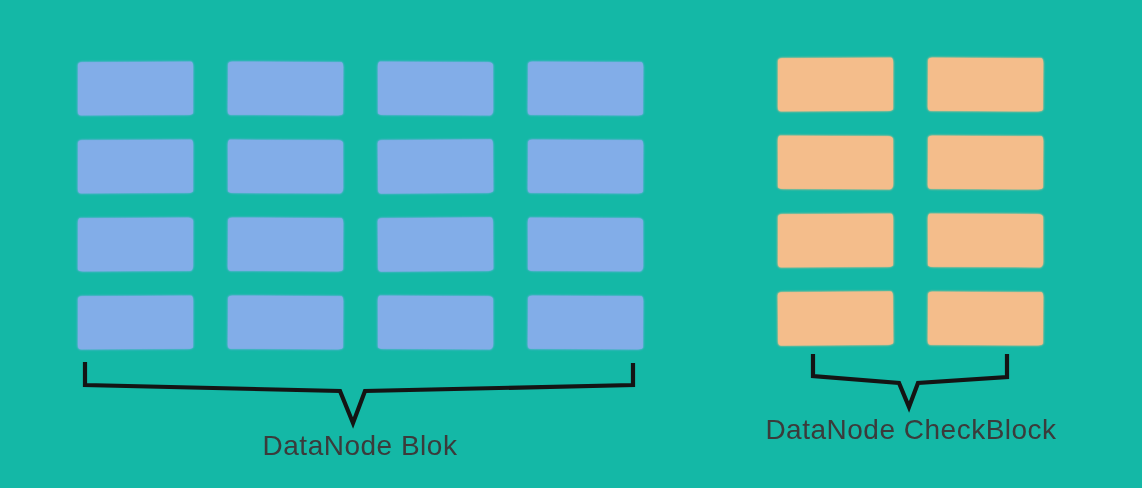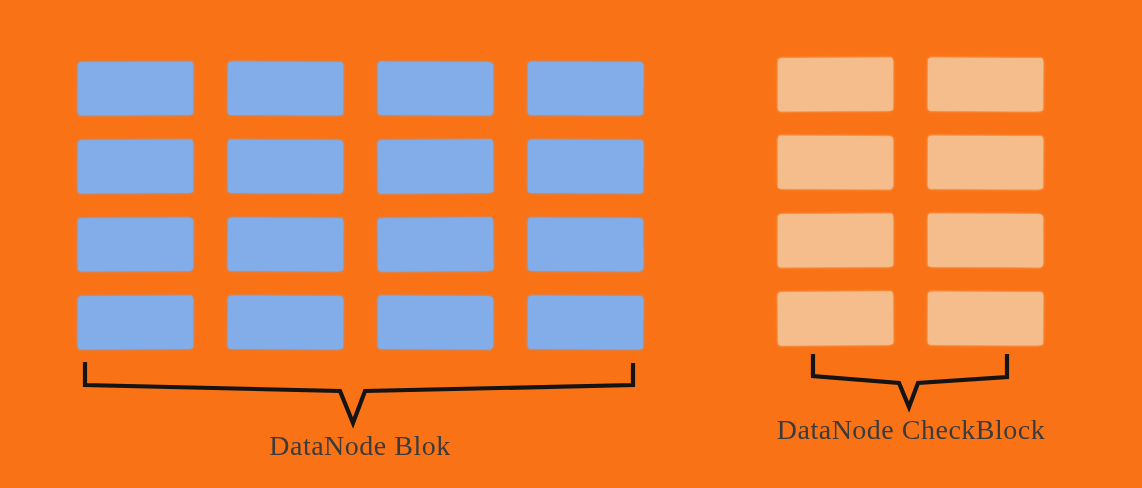--- a/index.html
+++ b/index.html
@@ -4,23 +4,23 @@
 <style>
   html, body {
     margin: 0;
     padding: 0;
     background: #ffffff;
   }
   .canvas {
     position: relative;
     width: 1142px;
     height: 488px;
-    background: #f97316;
+    background: #14b8a6;
     overflow: hidden;
-    font-family: Liberation Serif, serif;
+    font-family: Liberation Sans, sans-serif;
   }
   .grid {
     position: absolute;
     display: grid;
     gap: 25px 35px;
   }
   .grid-datanode-block   { left: 78px;  top: 62px; }
   .grid-datanode-checkblock { left: 778px; top: 58px; }
 
   .block {

